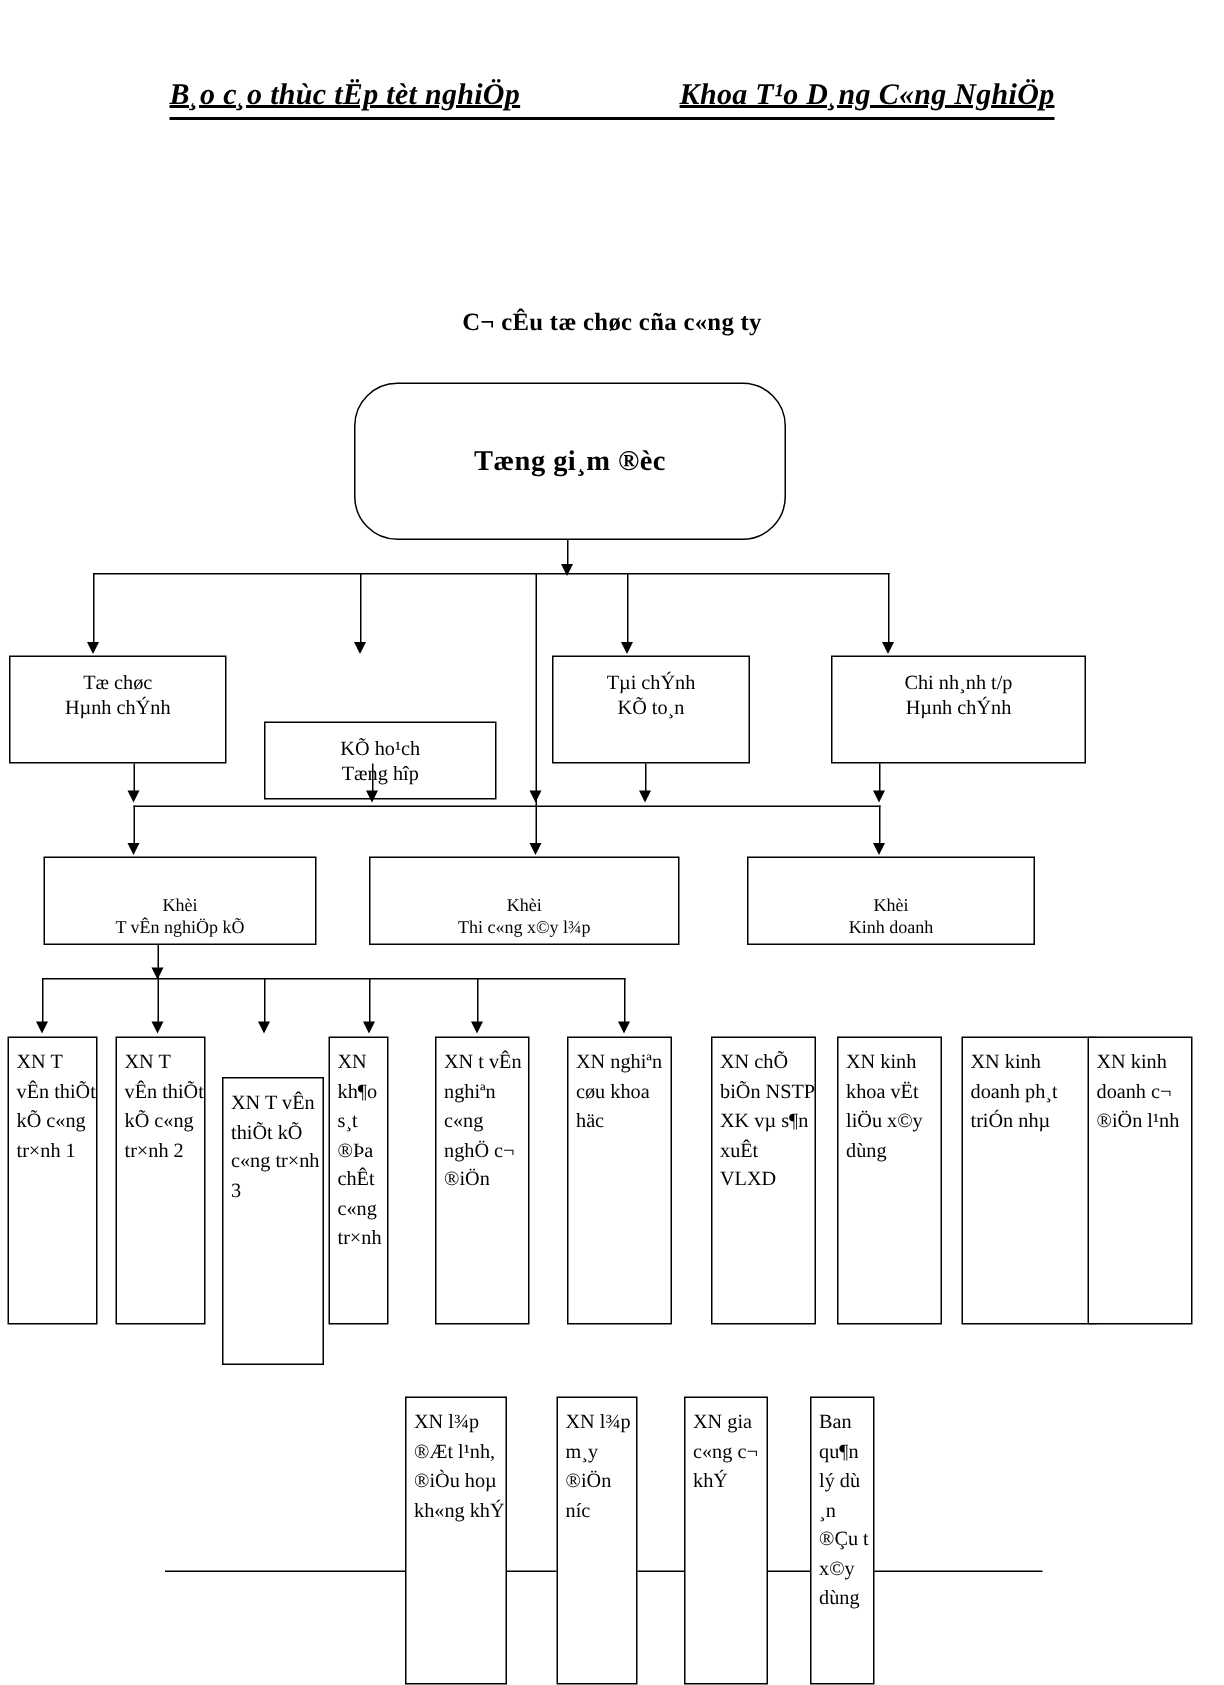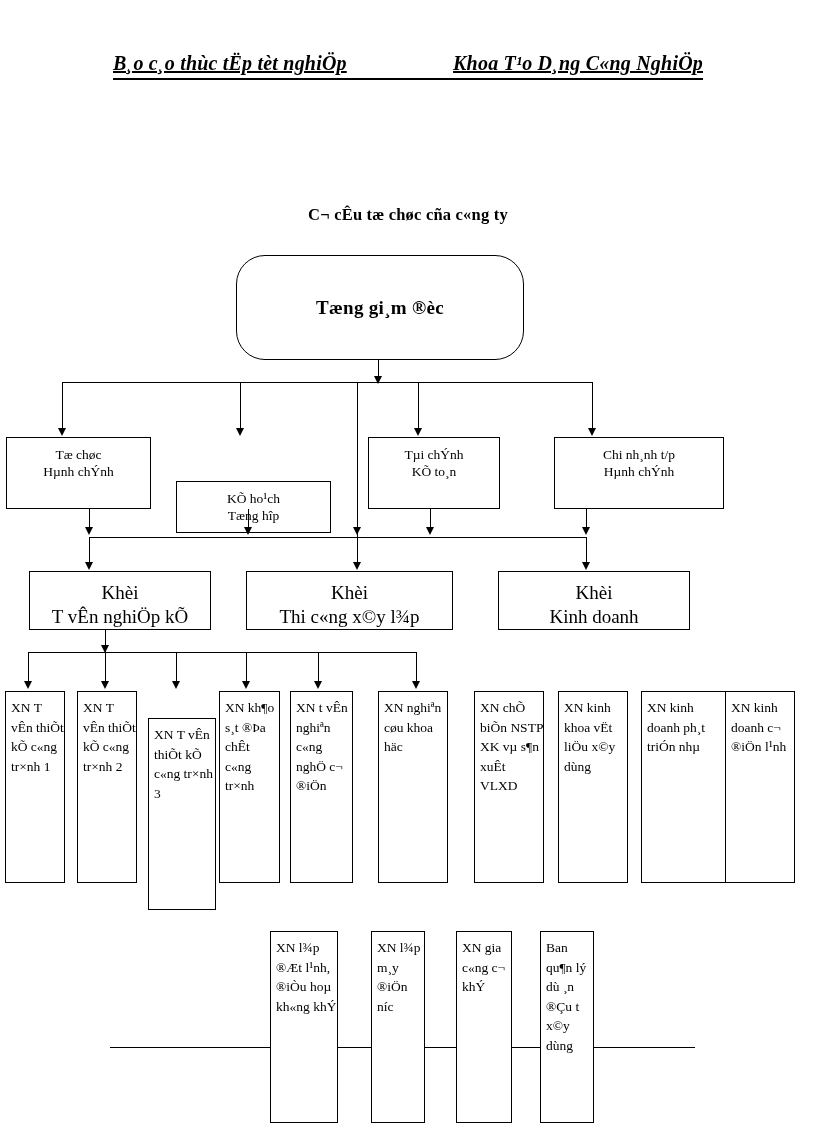--- a/index.html
+++ b/index.html
@@ -70,22 +70,22 @@
     justify-content: center;
     letter-spacing: .3px;
   }
 
   .node-dept {
     font-size: 13.5px;
     padding-top: 9px;
   }
 
   .node-block {
-    font-size: 19px;
-    padding-top: 9px;
+    font-size: 12px;
+    padding-top: 24px;
   }
 
   
   .node-unit {
     font-size: 13.5px;
     text-align: left;
     padding: 6px 0 0 5px;
     line-height: 1.45;
   }
 
@@ -231,21 +231,21 @@
 
 <div class="node node-unit" style="left:5px; top:691px; width:60px; height:192px;">
   <span>XN T vÊn thiÕt kÕ c«ng tr×nh 1</span>
 </div>
 <div class="node node-unit" style="left:77px; top:691px; width:60px; height:192px;">
   <span>XN T vÊn thiÕt kÕ c«ng tr×nh 2</span>
 </div>
 <div class="node node-unit" style="left:148px; top:718px; width:68px; height:192px;">
   <span>XN T vÊn thiÕt kÕ c«ng tr×nh 3</span>
 </div>
-<div class="node node-unit" style="left:219px; top:691px; width:61px; height:192px;">
+<div class="node node-unit" style="left:219px; top:691px; width:40px; height:192px;">
   <span>XN kh¶o s¸t ®Þa chÊt c«ng tr×nh</span>
 </div>
 <div class="node node-unit" style="left:290px; top:691px; width:63px; height:192px;">
   <span>XN t vÊn nghiªn c«ng nghÖ c¬ ®iÖn</span>
 </div>
 <div class="node node-unit" style="left:378px; top:691px; width:70px; height:192px;">
   <span>XN nghiªn cøu khoa häc</span>
 </div>
 <div class="node node-unit" style="left:474px; top:691px; width:70px; height:192px;">
   <span>XN chÕ biÕn NSTP XK vµ s¶n xuÊt VLXD</span>
@@ -264,15 +264,15 @@
 
 <div class="node node-unit" style="left:270px; top:931px; width:68px; height:192px;">
   <span>XN l¾p ®Æt l¹nh, ®iÒu hoµ kh«ng khÝ</span>
 </div>
 <div class="node node-unit" style="left:371px; top:931px; width:54px; height:192px;">
   <span>XN l¾p m¸y ®iÖn níc</span>
 </div>
 <div class="node node-unit" style="left:456px; top:931px; width:56px; height:192px;">
   <span>XN gia c«ng c¬ khÝ</span>
 </div>
-<div class="node node-unit" style="left:540px; top:931px; width:54px; height:192px;">
+<div class="node node-unit" style="left:540px; top:931px; width:43px; height:192px;">
   <span>Ban qu¶n lý dù ¸n ®Çu t x©y dùng</span>
 </div>
 
 </body></html>

